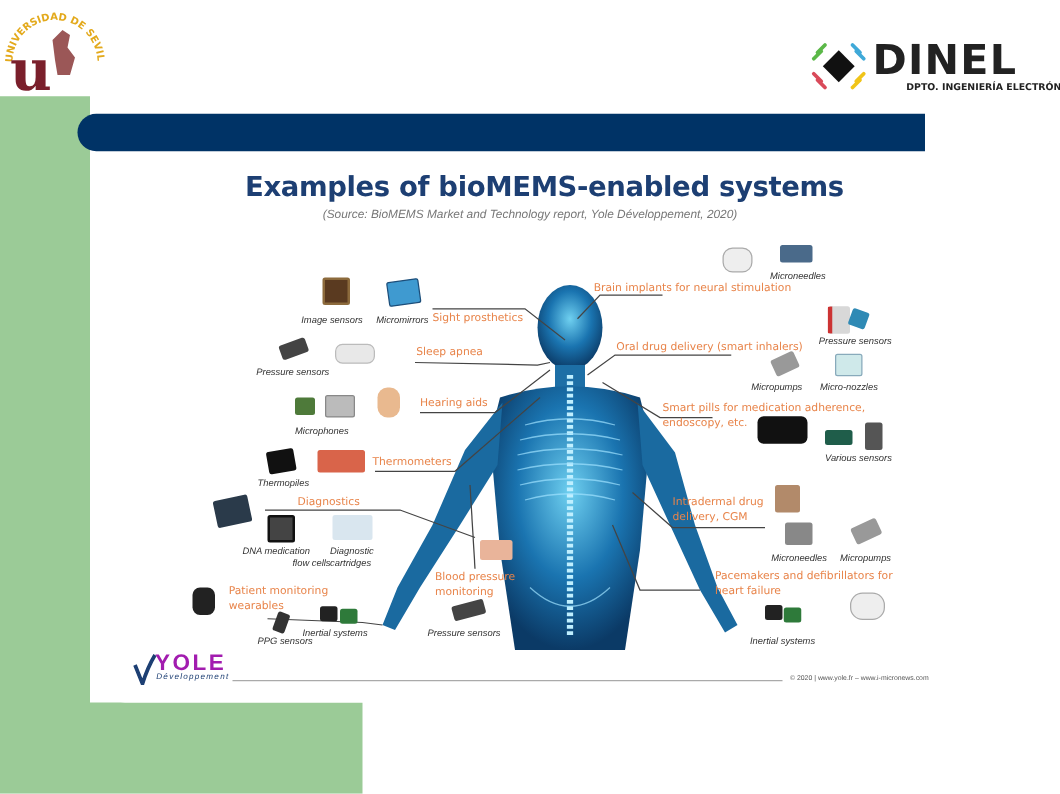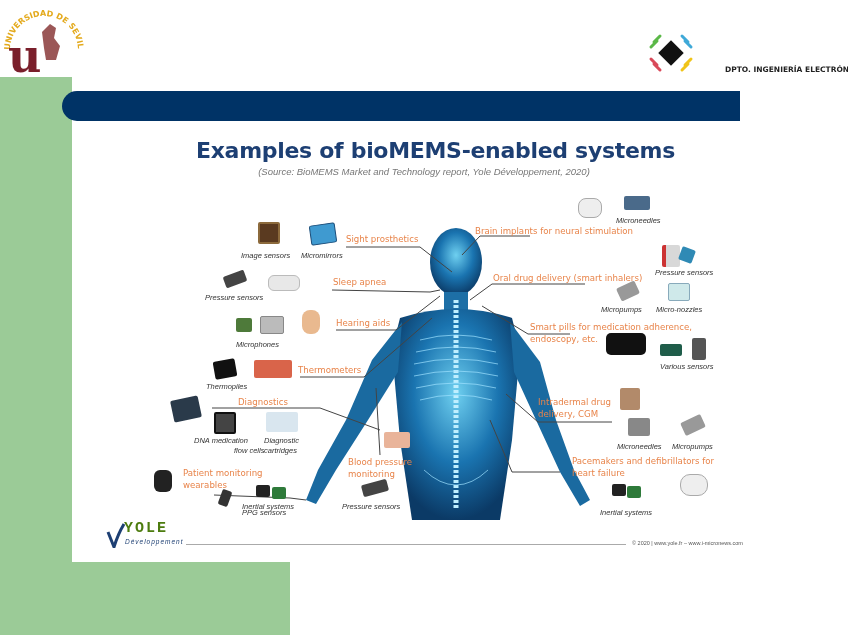--- a/index.html
+++ b/index.html
@@ -15,21 +15,21 @@
   .dinel-sub{position:absolute;left:51px;top:35px;font-family:"DejaVu Sans",sans-serif;font-weight:bold;font-size:7.5px;color:#222;white-space:nowrap;margin-left:26px;}
   
   .slide-title{position:absolute;left:0;width:848px;top:138px;text-align:center;font-family:"DejaVu Sans",sans-serif;font-weight:bold;font-size:22px;color:#1d3f73;letter-spacing:-0.3px;}
   .slide-title span{display:inline-block;margin-left:23px;}
   .slide-source{position:absolute;left:0;width:848px;top:166px;text-align:center;font-style:italic;font-size:9.5px;color:#777;}
   .app{position:absolute;font-size:8.6px;color:#e8844a;white-space:nowrap;line-height:10px;font-family:"DejaVu Sans",sans-serif;}
   .dev{position:absolute;font-size:7.5px;color:#333;font-style:italic;white-space:nowrap;line-height:9px;font-family:"Liberation Sans",sans-serif;}
   .thumb{position:absolute;border-radius:2px;}
   svg.body-svg{position:absolute;left:0;top:0;}
   .yole{position:absolute;left:106px;top:520px;}
-  .yole-word{position:absolute;left:18px;top:0;font-family:Liberation Mono, monospace;font-weight:bold;font-size:15px;color:#4d7c0f;letter-spacing:2px;}
+  .yole-word{position:absolute;left:18px;top:0;font-family:Liberation Sans, sans-serif;font-weight:bold;font-size:18px;color:#a21caf;letter-spacing:2px;}
   .yole-sub{position:absolute;left:19px;top:18px;font-size:6.5px;font-style:italic;color:#1d3f73;letter-spacing:1px;white-space:nowrap;}
   .footer-line{position:absolute;left:186px;top:544px;width:440px;height:1px;background:#aaa;}
   .footer-text{position:absolute;left:632px;top:540px;font-size:5.5px;color:#555;white-space:nowrap;}
 </style>
 </head>
 <body>
 
 <div class="green-left"></div>
 <div class="green-bottom"></div>
 <div class="white-card"></div>
@@ -55,20 +55,21 @@
       <line x1="6" y1="12" x2="12" y2="6" stroke="#5bb848"></line>
         <line x1="3" y1="17" x2="9" y2="11" stroke="#5bb848"></line>
       <line x1="34" y1="6" x2="40" y2="12" stroke="#3fa9d8"></line>
         <line x1="37" y1="11" x2="43" y2="17" stroke="#3fa9d8"></line>
       <line x1="3" y1="29" x2="9" y2="35" stroke="#d94a5a"></line>
         <line x1="6" y1="34" x2="12" y2="40" stroke="#d94a5a"></line>
       <line x1="34" y1="40" x2="40" y2="34" stroke="#f0c419"></line>
         <line x1="37" y1="35" x2="43" y2="29" stroke="#f0c419"></line>
     </g>
   </svg>
+  <div class="dinel-word">DINEL</div>
   <div class="dinel-sub">DPTO. INGENIERÍA ELECTRÓNICA</div>
 </div>
 
 <div class="slide-title"><span>Examples of bioMEMS-enabled systems</span></div>
 <div class="slide-source">(Source: BioMEMS Market and Technology report, Yole Développement, 2020)</div>
 
 <svg class="body-svg" width="848" height="635">
   <defs>
     <radialGradient id="bodyg" cx="50%" cy="40%" r="60%">
       <stop offset="0%" stop-color="#6fd0f0"></stop>
@@ -102,21 +103,21 @@
     <polyline points="570,334 528,334 482,306"></polyline>
     <polyline points="300,377 364,377 432,318"></polyline>
     <polyline points="212,408 320,408 380,430"></polyline>
     <polyline points="612,422 538,422 506,394"></polyline>
     <polyline points="380,455 376,388"></polyline>
     <polyline points="560,472 512,472 490,420"></polyline>
     <polyline points="214,495 290,498 306,500"></polyline>
   </g>
 </svg>
 
-<div class="app" style="left:346px;top:234px;">Sight prosthetics</div>
+<div class="app" style="left:346px;top:250px;">Sight prosthetics</div>
 <div class="app" style="left:475px;top:226px;">Brain implants for neural stimulation</div>
 <div class="app" style="left:333px;top:277px;">Sleep apnea</div>
 <div class="app" style="left:493px;top:273px;">Oral drug delivery (smart inhalers)</div>
 <div class="app" style="left:336px;top:318px;">Hearing aids</div>
 <div class="app" style="left:530px;top:322px;">Smart pills for medication adherence,</div>
 <div class="app" style="left:530px;top:334px;">endoscopy, etc.</div>
 <div class="app" style="left:298px;top:365px;">Thermometers</div>
 <div class="app" style="left:211px;top:397px;padding-left:27px;">Diagnostics</div>
 <div class="app" style="left:538px;top:397px;">Intradermal drug</div>
 <div class="app" style="left:538px;top:409px;">delivery, CGM</div>
@@ -163,21 +164,21 @@
 
 <div class="dev" style="left:241px;top:251px;">Image sensors</div>
 <div class="dev" style="left:301px;top:251px;">Micromirrors</div>
 <div class="dev" style="left:205px;top:293px;">Pressure sensors</div>
 <div class="dev" style="left:236px;top:340px;">Microphones</div>
 <div class="dev" style="left:206px;top:382px;">Thermopiles</div>
 <div class="dev" style="left:194px;top:436px;">DNA medication</div>
 <div class="dev" style="left:194px;top:446px;padding-left:40px;">flow cells</div>
 <div class="dev" style="left:264px;top:436px;">Diagnostic</div>
 <div class="dev" style="left:264px;top:446px;">cartridges</div>
-<div class="dev" style="left:206px;top:508px;margin-left:36px;">PPG sensors</div>
+<div class="dev" style="left:206px;top:508px;">PPG sensors</div>
 <div class="dev" style="left:242px;top:502px;">Inertial systems</div>
 <div class="dev" style="left:342px;top:502px;">Pressure sensors</div>
 <div class="dev" style="left:616px;top:216px;">Microneedles</div>
 <div class="dev" style="left:655px;top:268px;">Pressure sensors</div>
 <div class="dev" style="left:601px;top:305px;">Micropumps</div>
 <div class="dev" style="left:656px;top:305px;">Micro-nozzles</div>
 <div class="dev" style="left:660px;top:362px;">Various sensors</div>
 <div class="dev" style="left:617px;top:442px;">Microneedles</div>
 <div class="dev" style="left:672px;top:442px;">Micropumps</div>
 <div class="dev" style="left:600px;top:508px;">Inertial systems</div>

